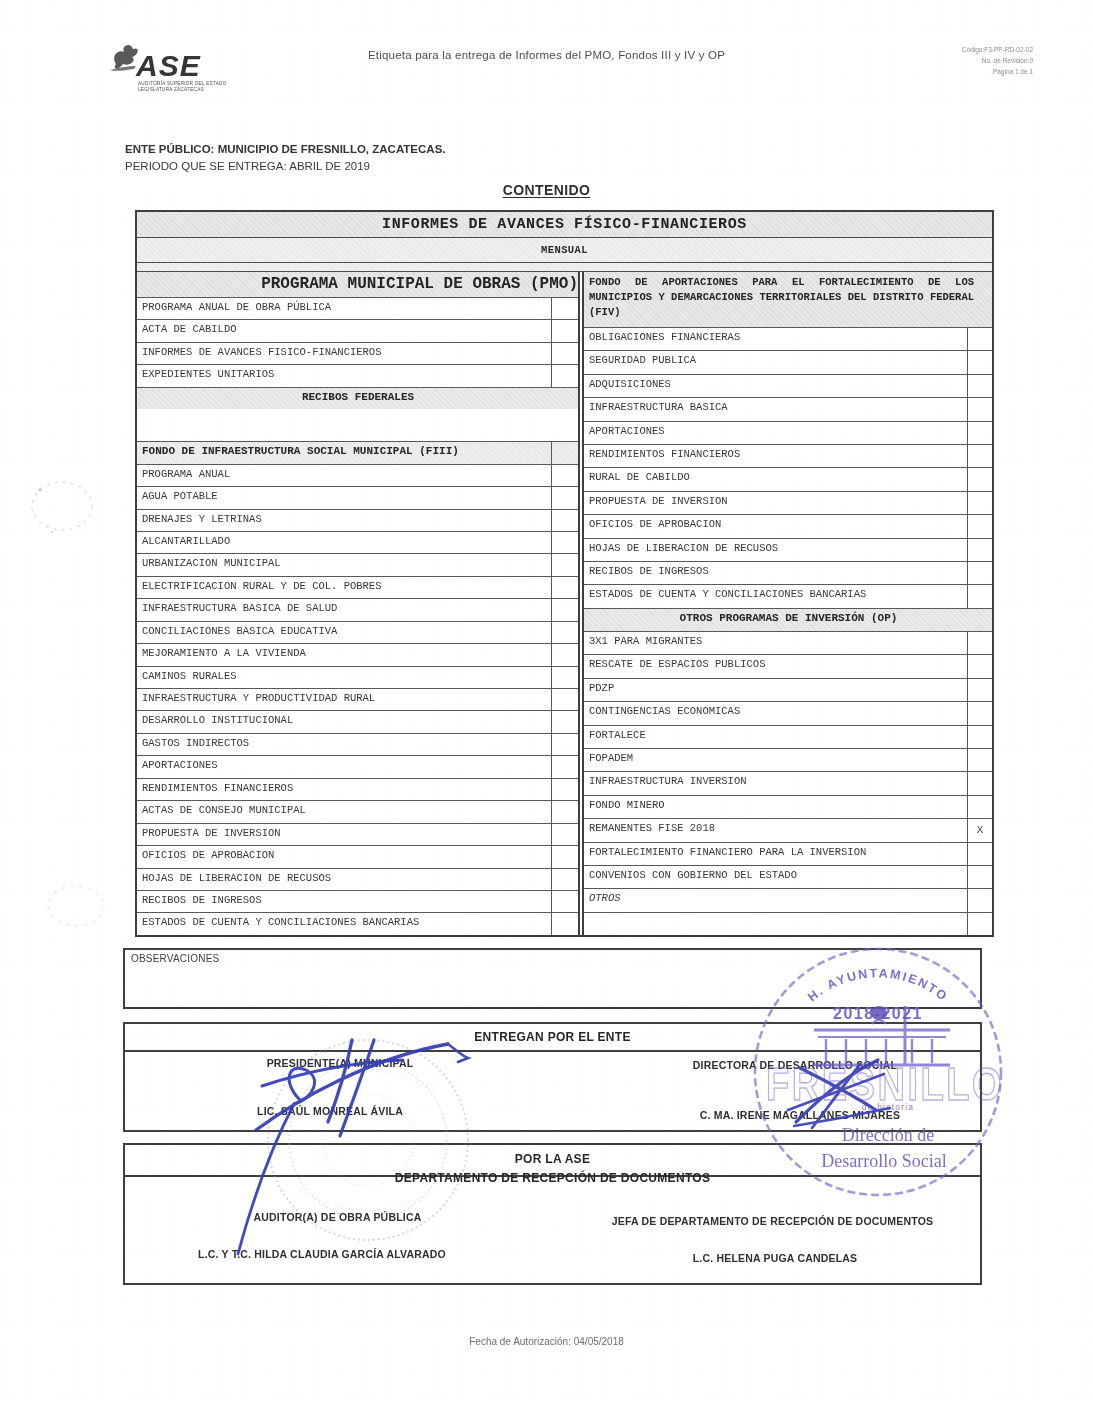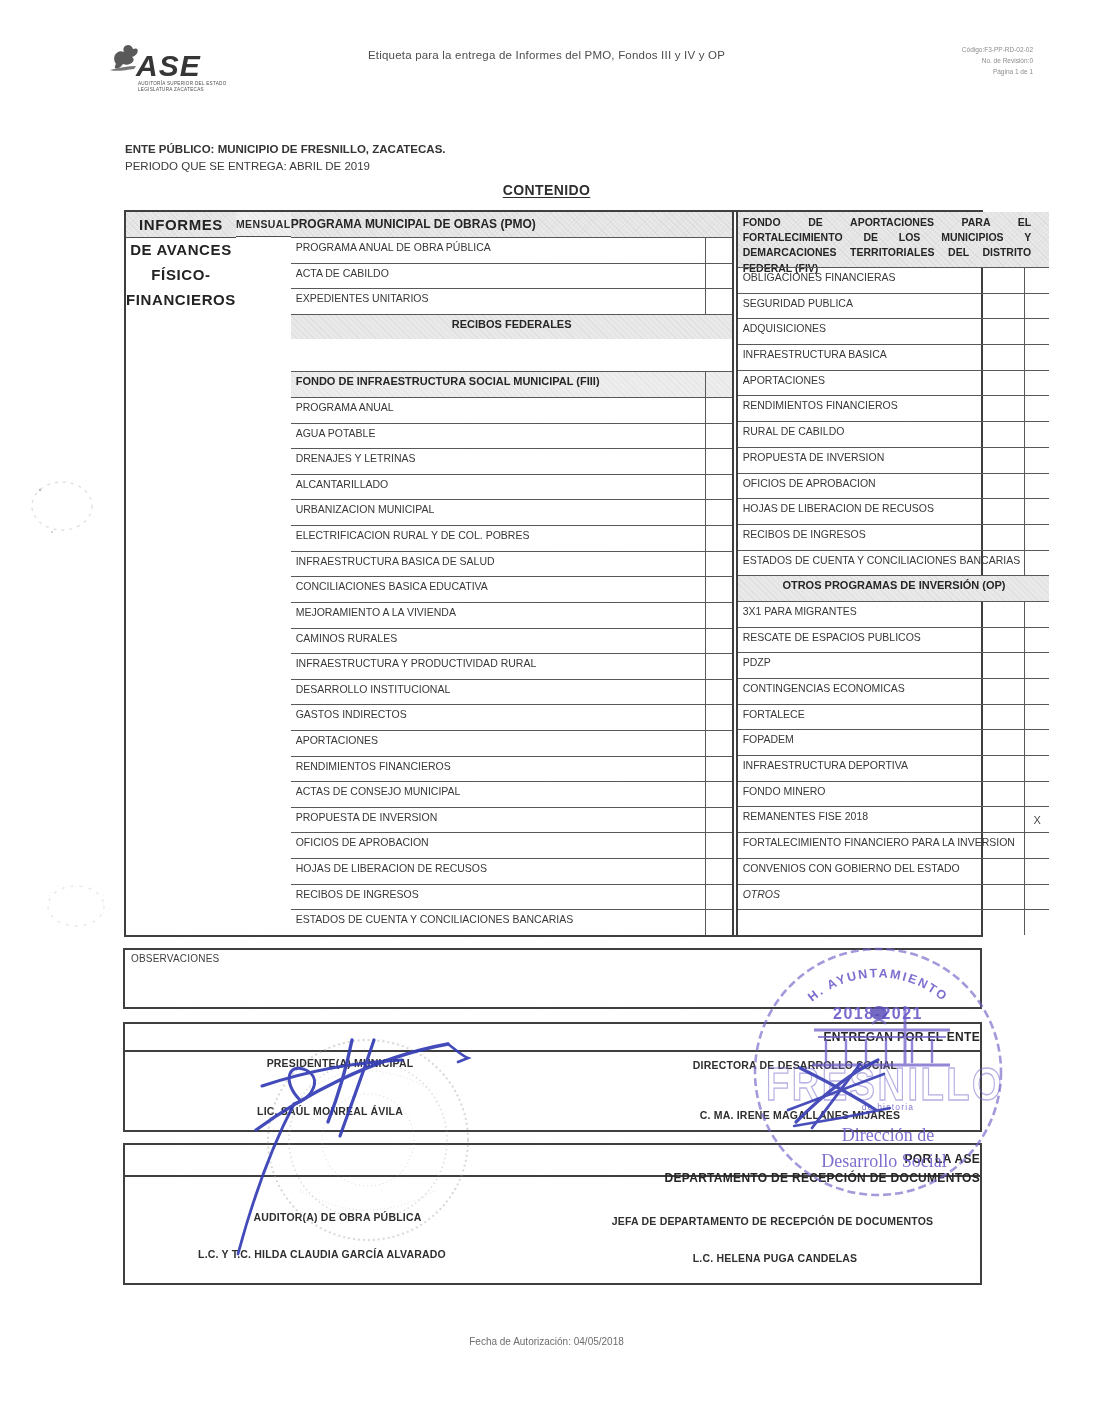--- a/index.html
+++ b/index.html
@@ -11,51 +11,51 @@
   }
   .abs{position:absolute;}
   
   .doc-title{left:0;right:0;top:49px;text-align:center;font-size:11.5px;color:#4d4d4d;letter-spacing:.2px;}
   .meta{right:60px;top:44px;text-align:right;font-size:6.5px;line-height:11px;color:#8d8d8d;}
   .ente{left:125px;top:141px;font-size:11.5px;line-height:17px;}
   .ente .b{font-weight:bold;color:#343434;}
   .contenido{left:0;right:0;top:182px;text-align:center;font-size:14px;font-weight:bold;color:#2e2e2e;
     text-decoration:underline;text-underline-offset:2px;letter-spacing:.4px;}
   
-  .maintable{left:124px;top:210px;width:859px;height:727px;border:2px solid #3f3f3f;display:flex;flex-direction:row;box-sizing:border-box;}
+  .maintable{left:135px;top:210px;width:859px;height:727px;border:2px solid #3f3f3f;display:flex;flex-direction:column;box-sizing:border-box;font-family:Liberation Mono, monospace;}
   .shade{background-color:#e9e9e9;background-image:repeating-linear-gradient(45deg,rgba(110,110,110,.08) 0 1px,transparent 1px 4px),repeating-linear-gradient(-45deg,rgba(110,110,110,.05) 0 1px,transparent 1px 3px);}
   .shade-light{background-color:#efefef;background-image:repeating-linear-gradient(45deg,rgba(110,110,110,.06) 0 1px,transparent 1px 4px);}
   .t-title{height:25px;line-height:25px;text-align:center;font-size:15px;font-weight:bold;color:#232323;letter-spacing:.6px;border-bottom:1px solid #4d4d4d;}
   .t-mensual{height:24px;line-height:24px;text-align:center;font-size:10.5px;font-weight:bold;color:#2c2c2c;border-bottom:1px solid #4d4d4d;letter-spacing:.4px;}
   .t-strip{height:8px;border-bottom:1px solid #4d4d4d;}
   .t-cols{flex:1;display:flex;min-height:0;}
   .tcol{display:flex;flex-direction:column;box-sizing:border-box;min-height:0;}
   .tcol-left{width:443px;border-right:2px solid #3f3f3f;}
   .tcol-right{flex:1;border-left:2px solid #3f3f3f;margin-left:2px;}
   .col-header{font-weight:bold;color:#252525;box-sizing:border-box;}
-  .col-header-left{height:25px;line-height:25px;text-align:left;font-size:12px;}
+  .col-header-left{height:25px;line-height:25px;text-align:right;font-size:16px;}
   .col-header-right{height:55px;font-size:10.5px;text-align:justify;padding:3px 18px 0 5px;line-height:1.45;}
   .rows{flex:1;display:flex;flex-direction:column;min-height:0;}
   .trow{flex:1 1 0;display:flex;border-top:1px solid #585858;min-height:0;align-items:stretch;}
   .cell-label{flex:1;font-size:10.5px;color:#383838;padding:3px 4px 0 5px;white-space:nowrap;overflow:hidden;}
   .cell-check{width:26px;border-left:1px solid #585858;display:flex;align-items:center;justify-content:center;font-size:11px;color:#4a4a4a;}
   .tcol-right .cell-check{width:24px;}
   .row-section{background-color:#e9e9e9;background-image:repeating-linear-gradient(45deg,rgba(110,110,110,.08) 0 1px,transparent 1px 4px);}
   .row-section .cell-label{text-align:center;font-weight:bold;font-size:11px;color:#262626;white-space:normal;}
   .row-subsection{background-color:#ededed;background-image:repeating-linear-gradient(45deg,rgba(110,110,110,.06) 0 1px,transparent 1px 4px);margin-top:32px;}
   .row-subsection .cell-label{font-weight:bold;font-size:11px;color:#262626;}
   .row-item_italic .cell-label{font-style:italic;}
   
   .obsbox{left:123px;top:948px;width:859px;height:61px;border:2px solid #3f3f3f;box-sizing:border-box;}
   .obsbox .lbl{font-size:10px;color:#3d3d3d;padding:3px 0 0 6px;letter-spacing:.2px;}
   
   .sigbox{left:123px;width:859px;border:2px solid #3f3f3f;box-sizing:border-box;}
   .entregan{top:1022px;height:110px;}
   .porase{top:1143px;height:142px;}
-  .sec-header{border-bottom:2px solid #3f3f3f;text-align:right;font-weight:bold;color:#262626;font-size:12px;letter-spacing:.3px;}
+  .sec-header{border-bottom:2px solid #3f3f3f;text-align:center;font-weight:bold;color:#262626;font-size:12px;letter-spacing:.3px;}
   .entregan .sec-header{height:26px;line-height:26px;}
   .porase .sec-header{height:32px;padding-top:5px;line-height:19px;box-sizing:border-box;}
   .sig-label{position:absolute;font-size:10.5px;font-weight:bold;color:#2f2f2f;text-align:center;letter-spacing:.2px;}
   
   .footer{left:0;right:0;top:1336px;text-align:center;font-size:10px;color:#6d6d6d;}
   
   .logo{left:100px;top:40px;width:130px;height:62px;}
   
   .overlay{left:0;top:0;width:1093px;height:1405px;pointer-events:none;}
 </style>
@@ -102,20 +102,24 @@
 
         <div class="trow row-item">
               <div class="cell-label">PROGRAMA ANUAL DE OBRA PÚBLICA</div>
               <div class="cell-check"></div>
             </div>
             <div class="trow row-item">
               <div class="cell-label">ACTA DE CABILDO</div>
               <div class="cell-check"></div>
             </div>
             <div class="trow row-item">
+              <div class="cell-label">INFORMES DE AVANCES FISICO-FINANCIEROS</div>
+              <div class="cell-check"></div>
+            </div>
+            <div class="trow row-item">
               <div class="cell-label">EXPEDIENTES UNITARIOS</div>
               <div class="cell-check"></div>
             </div>
             <div class="trow row-section">
               <div class="cell-label">RECIBOS FEDERALES</div>
 
             </div>
             <div class="trow row-subsection">
               <div class="cell-label">FONDO DE INFRAESTRUCTURA SOCIAL MUNICIPAL (FIII)</div>
               <div class="cell-check"></div>
@@ -281,21 +285,21 @@
             </div>
             <div class="trow row-item">
               <div class="cell-label">FORTALECE</div>
               <div class="cell-check"></div>
             </div>
             <div class="trow row-item">
               <div class="cell-label">FOPADEM</div>
               <div class="cell-check"></div>
             </div>
             <div class="trow row-item">
-              <div class="cell-label">INFRAESTRUCTURA DEPORTIVA</div>
+              <div class="cell-label">INFRAESTRUCTURA INVERSION</div>
               <div class="cell-check"></div>
             </div>
             <div class="trow row-item">
               <div class="cell-label">FONDO MINERO</div>
               <div class="cell-check"></div>
             </div>
             <div class="trow row-item">
               <div class="cell-label">REMANENTES FISE 2018</div>
               <div class="cell-check">X</div>
             </div>

